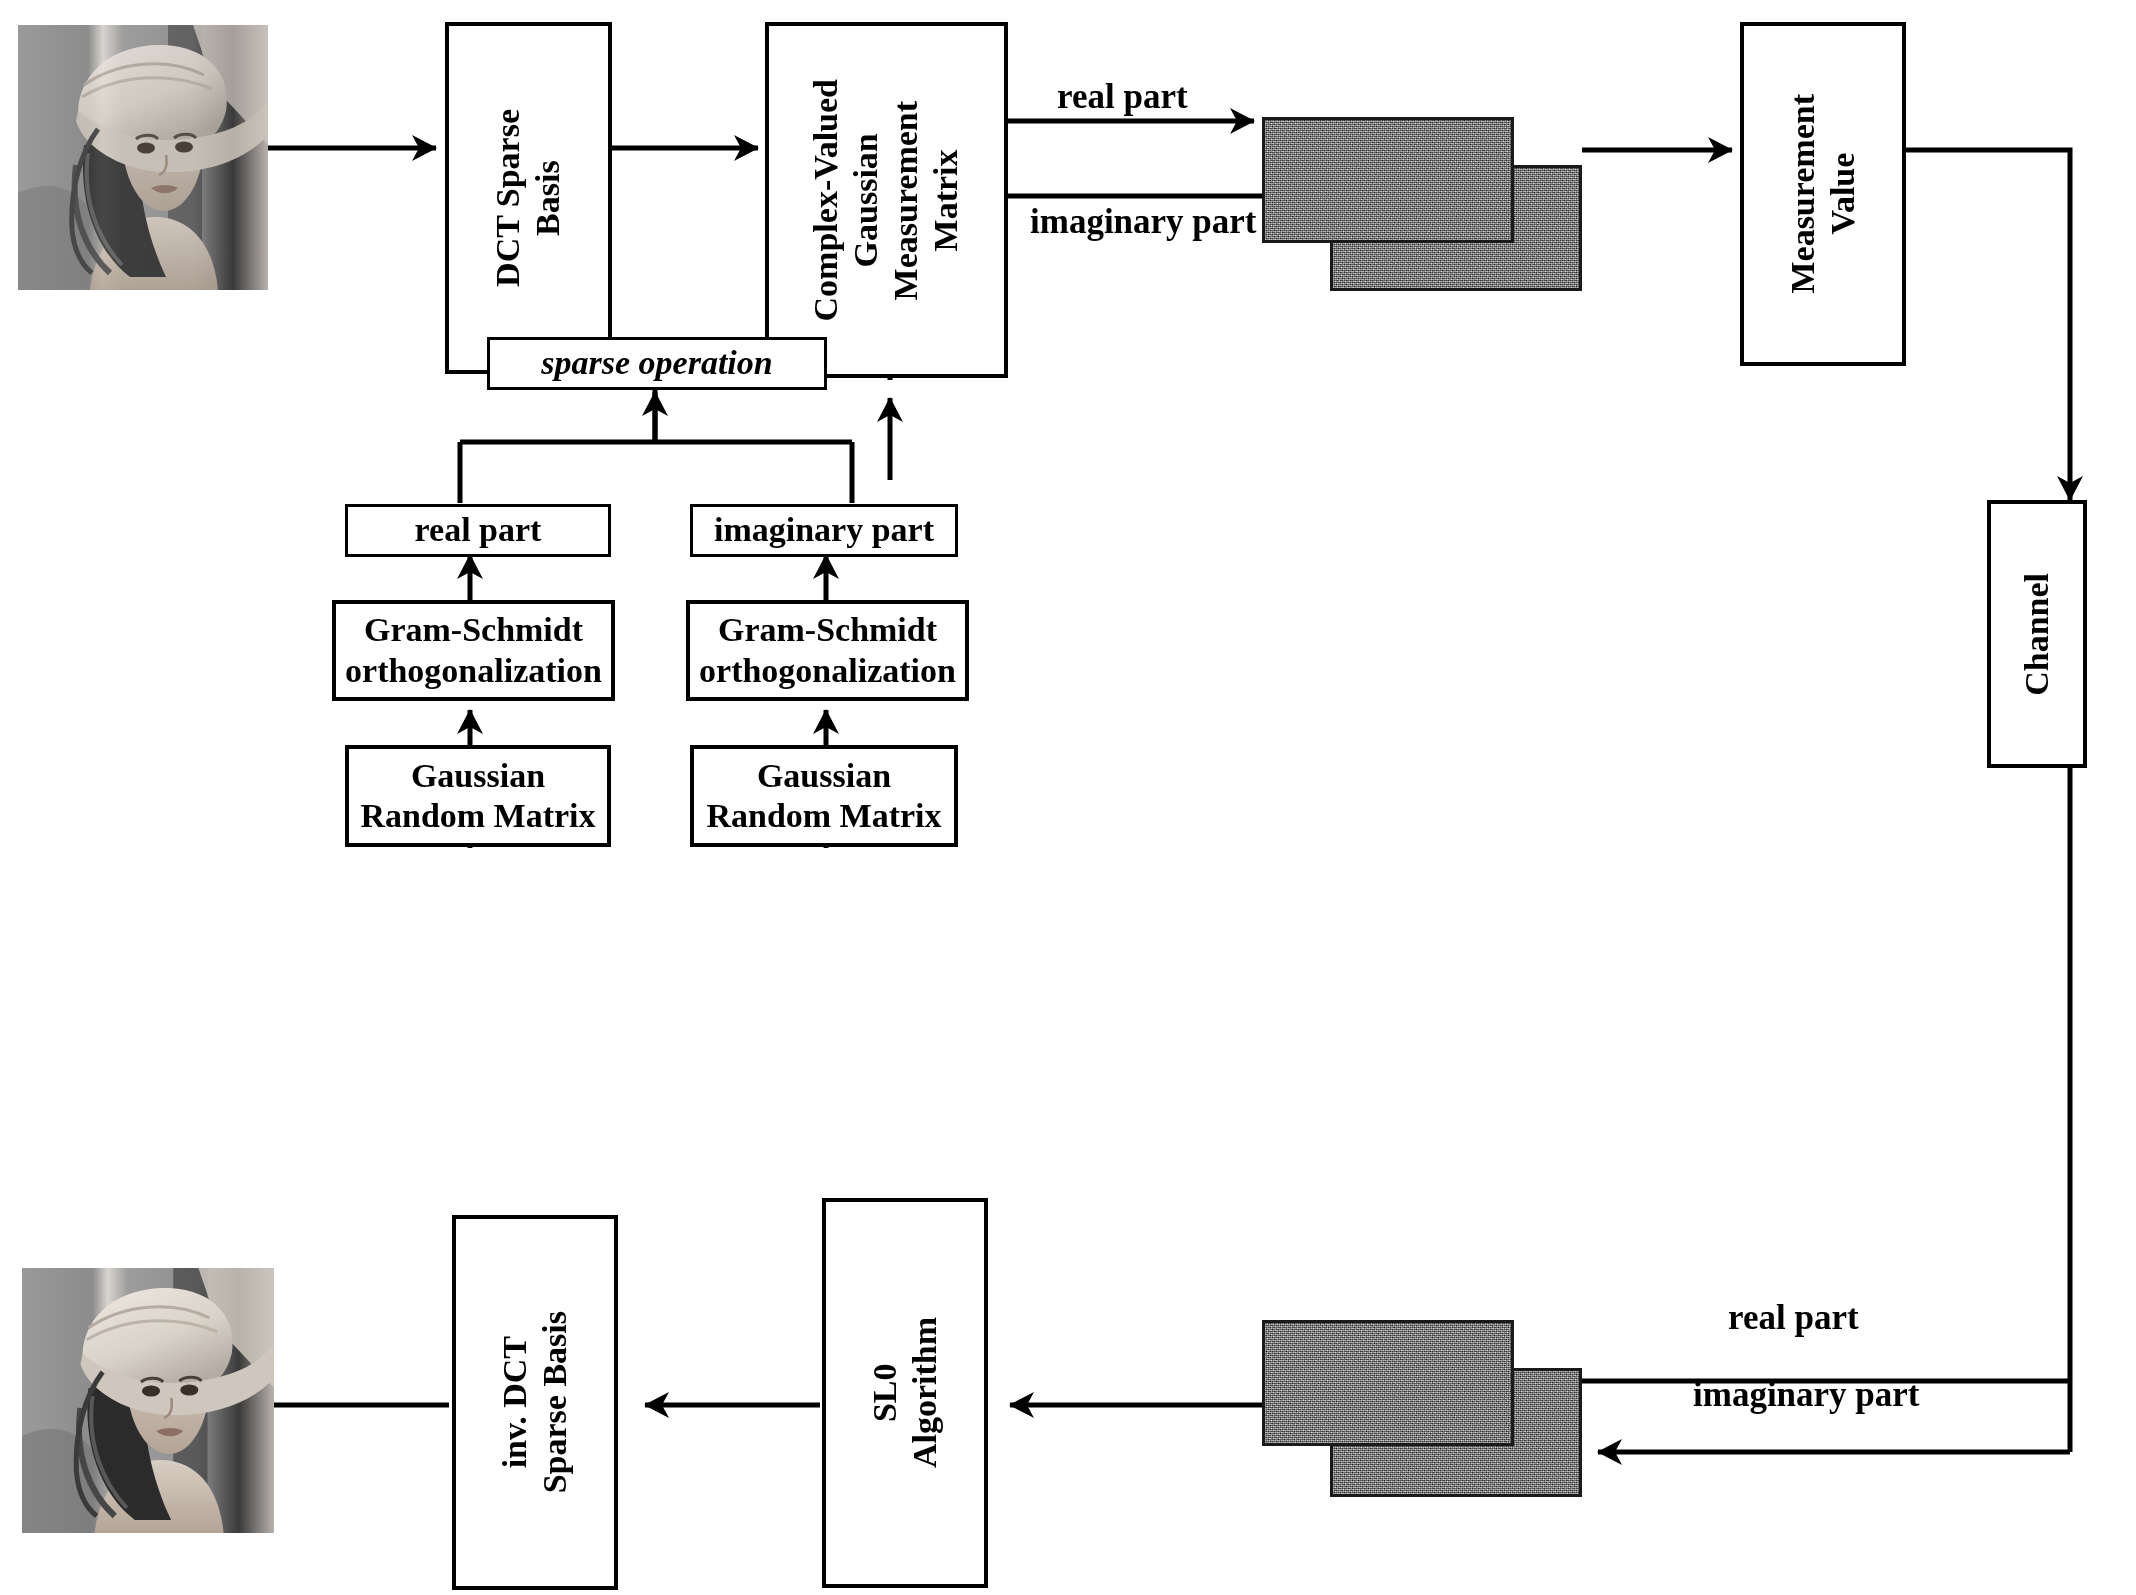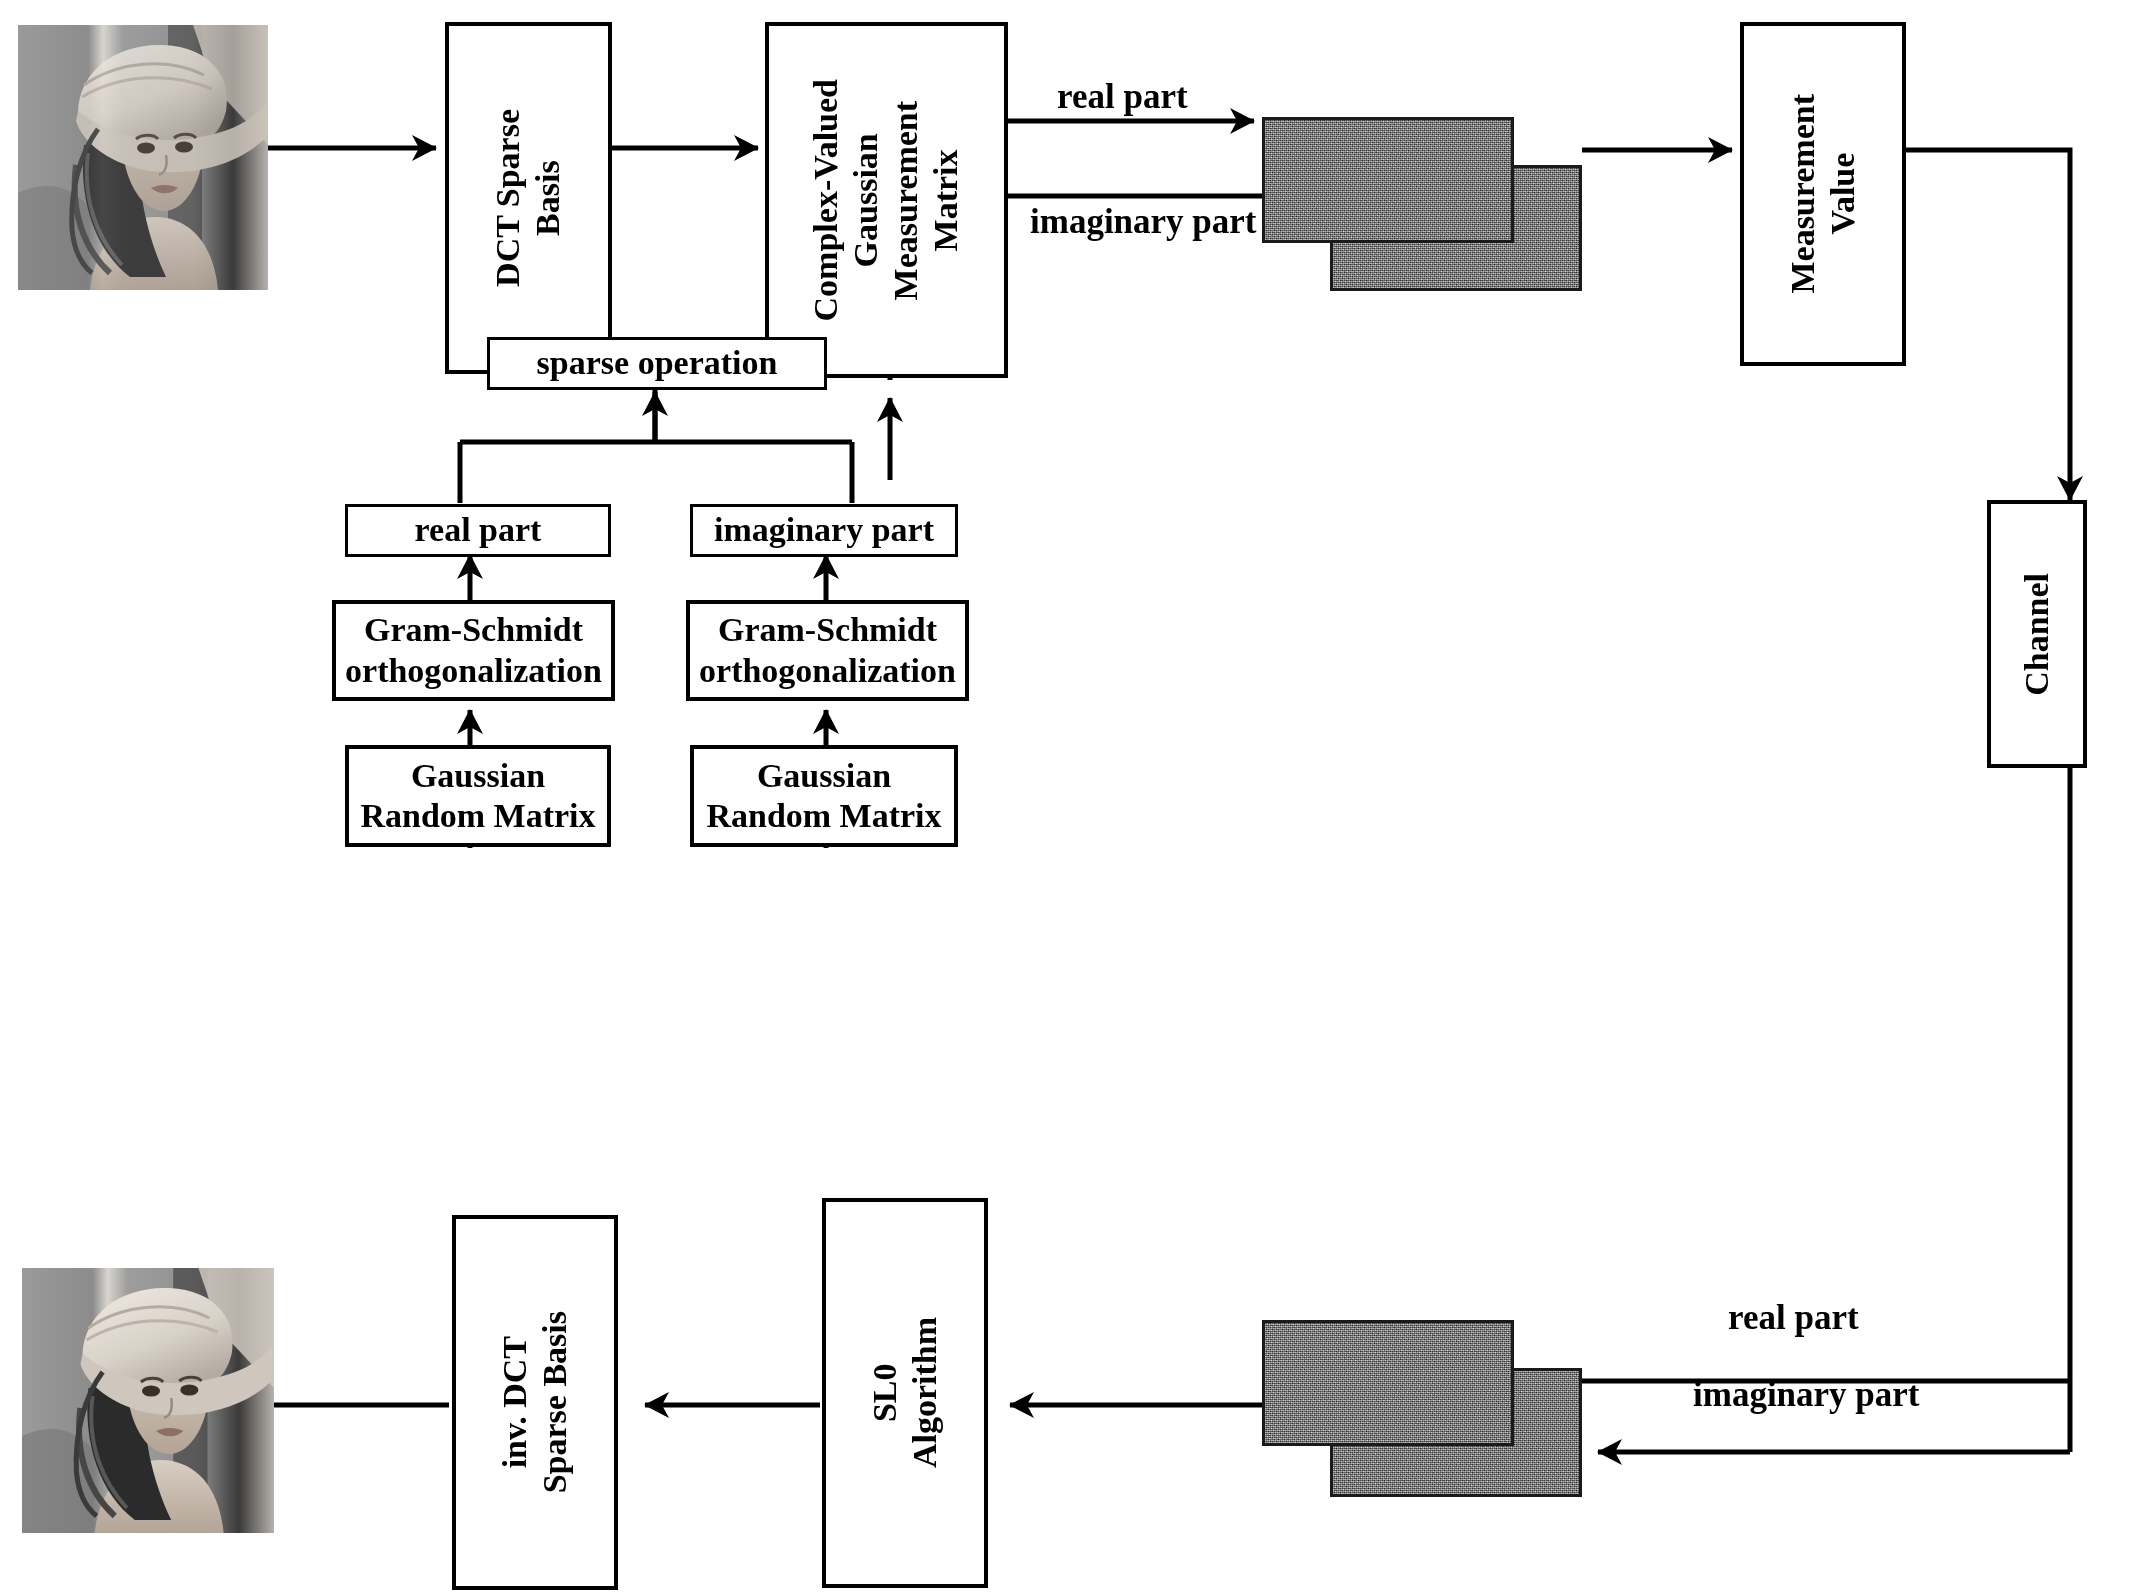--- a/index.html
+++ b/index.html
@@ -196,21 +196,21 @@
 
   <div class="box" style="left:1740px;top:22px;width:166px;height:344px;font-size:34px;">
     <span class="vtext">Measurement
 Value</span>
   </div>
 
   <div class="box" style="left:1987px;top:500px;width:100px;height:268px;font-size:34px;">
     <span class="vtext">Channel</span>
   </div>
 
-  <div class="box thin" style="left:487px;top:337px;width:340px;height:53px;font-size:34px;">
+  <div class="box thin" style="left:487px;top:337px;width:340px;height:53px;font-size:34px;font-style:italic;">
     <span>sparse operation</span>
   </div>
 
   <div class="box thin" style="left:345px;top:504px;width:266px;height:53px;font-size:34px;">
     <span>real part</span>
   </div>
   <div class="box thin" style="left:690px;top:504px;width:268px;height:53px;font-size:34px;">
     <span>imaginary part</span>
   </div>
 

